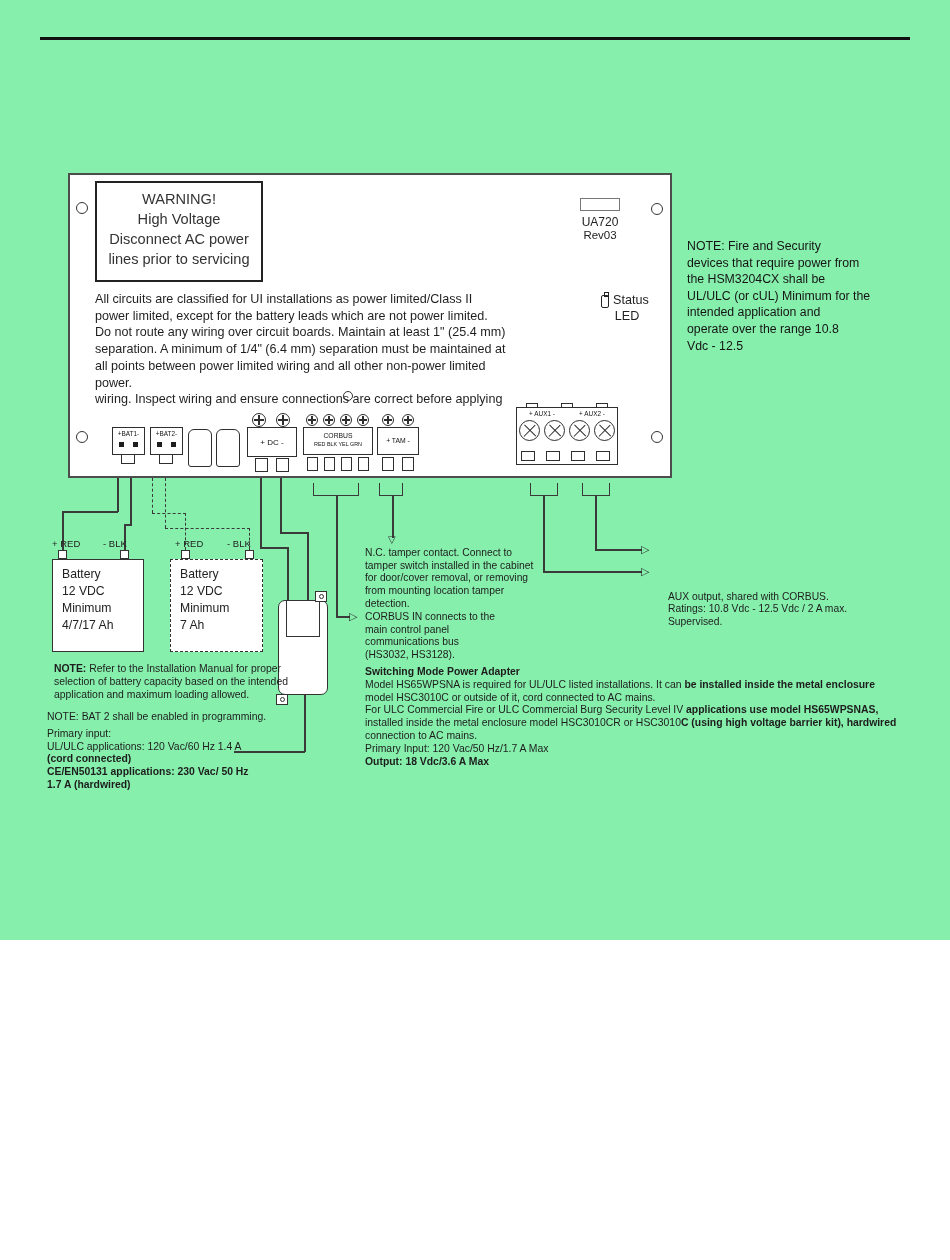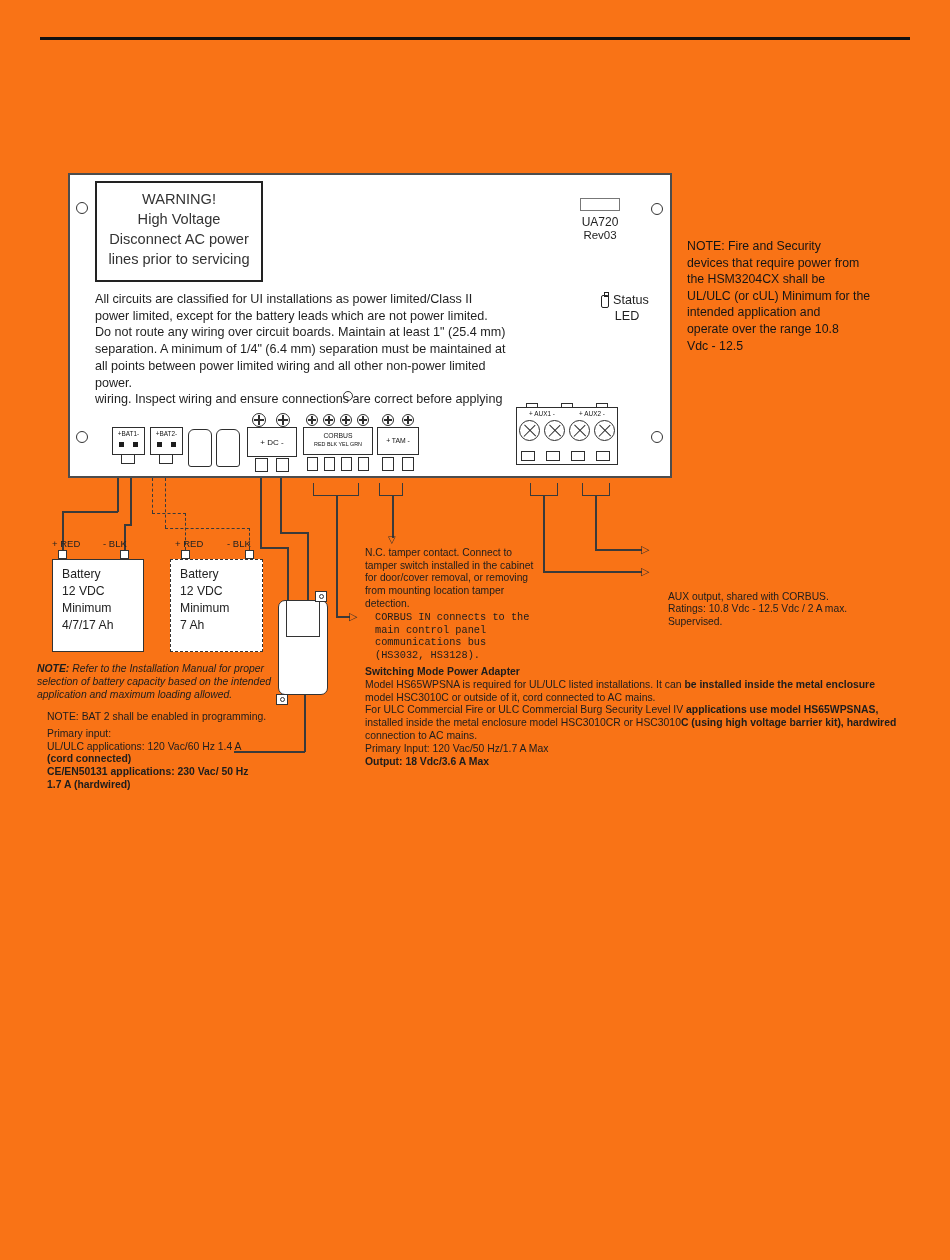--- a/index.html
+++ b/index.html
@@ -1,16 +1,16 @@
 <!DOCTYPE html>
 <html><head>
 <meta charset="utf-8">
 <style>
   html,body{margin:0;padding:0;background:#fff;}
-  #page{position:relative;width:950px;height:1260px;background:#f97316;overflow:hidden;
+  #page{position:relative;width:950px;height:940px;background:#86efac;overflow:hidden;
         font-family:"Liberation Sans","DejaVu Sans",sans-serif;color:#1f1f1f;}
   .abs{position:absolute;}
   
   .wire{position:absolute;background:#3a3a3a;}
   .wire.v{width:1.6px;} .wire.h{height:1.6px;}
   .wired-v{position:absolute;width:0;border-left:1.6px dashed #3a3a3a;}
   .wired-h{position:absolute;height:0;border-top:1.6px dashed #3a3a3a;}
   .hole{position:absolute;border:1.4px solid #333;border-radius:50%;background:#fff;box-sizing:border-box;}
   .bracket{position:absolute;border:1.6px solid #3a3a3a;border-top:none;box-sizing:border-box;}
   .arrow{position:absolute;color:#2d2d2d;line-height:1;}
@@ -230,21 +230,21 @@
   </div>
 
   <div class="abs ann-sm lines" style="left:365px;top:547px;">
       <div>N.C. tamper contact. Connect to</div>
       <div>tamper switch installed in the cabinet</div>
       <div>for door/cover removal, or removing</div>
       <div>from mounting location tamper</div>
       <div>detection.</div>
     </div>
 
-  <div class="abs ann-sm lines" style="left:375px;top:611px;font-family:Liberation Mono, monospace;">
+  <div class="abs ann-sm lines" style="left:365px;top:611px;">
       <div>CORBUS IN connects to the</div>
       <div>main control panel</div>
       <div>communications bus</div>
       <div>(HS3032, HS3128).</div>
     </div>
 
   <div class="abs ann-sm lines b" style="left:668px;top:543px;line-height:12.3px;">
       <div>AUX output, shared with CORBUS.</div>
       <div>Ratings: 10.8 Vdc - 12.5 Vdc / 2 A max.</div>
       <div>Supervised.</div>
@@ -253,21 +253,21 @@
   <div class="abs lines b" style="left:687px;top:190px;font-size:12.3px;line-height:16.6px;color:#151515;">
       <div>NOTE: Fire and Security</div>
       <div>devices that require power from</div>
       <div>the HSM3204CX shall be</div>
       <div>UL/ULC (or cUL) Minimum for the</div>
       <div>intended application and</div>
       <div>operate over the range 10.8</div>
       <div>Vdc - 12.5</div>
     </div>
 
-  <div class="abs note-sm lines" style="left:37px;top:663px;font-style:italic;">
+  <div class="abs note-sm lines" style="left:54px;top:663px;">
       <div><span style="font-weight: bold;">NOTE:</span><span> Refer to the Installation Manual for proper</span></div>
       <div><span>selection of battery capacity based on the intended</span></div>
       <div><span>application and maximum loading allowed.</span></div>
     </div>
 
   <div class="abs note-sm" style="left:47px;top:711px;white-space:nowrap;">NOTE: BAT 2 shall be enabled in programming.</div>
 
   <div class="abs note-sm lines" style="left:47px;top:728px;line-height:12.7px;">
       <div><span>Primary input:</span></div>
       <div><span>UL/ULC applications: 120 Vac/60 Hz 1.4 A</span></div>

